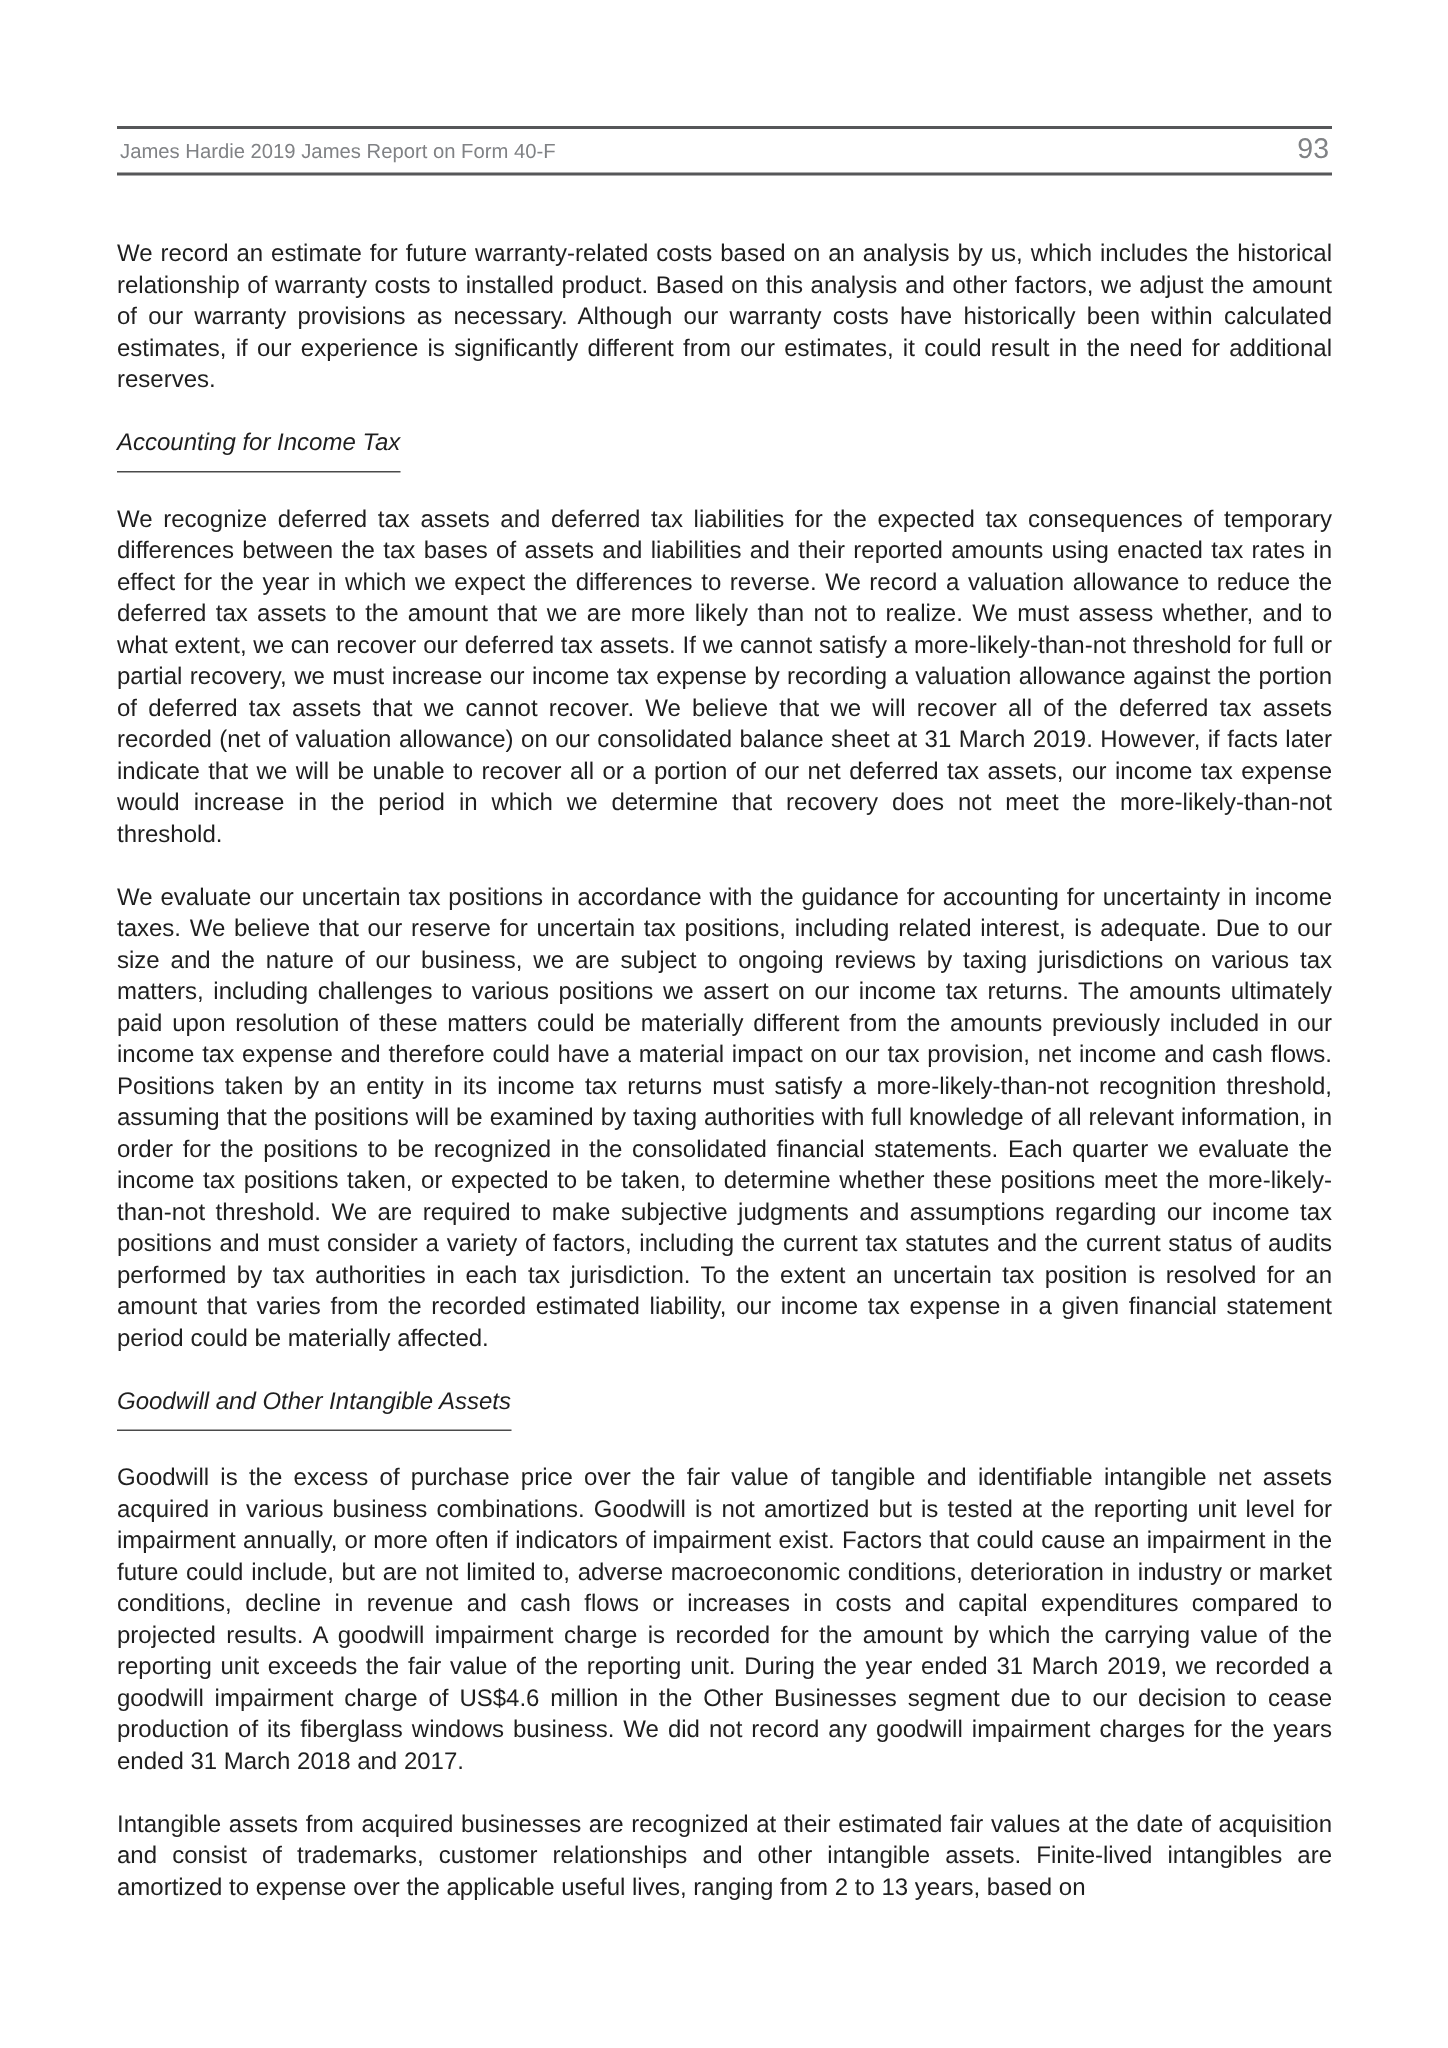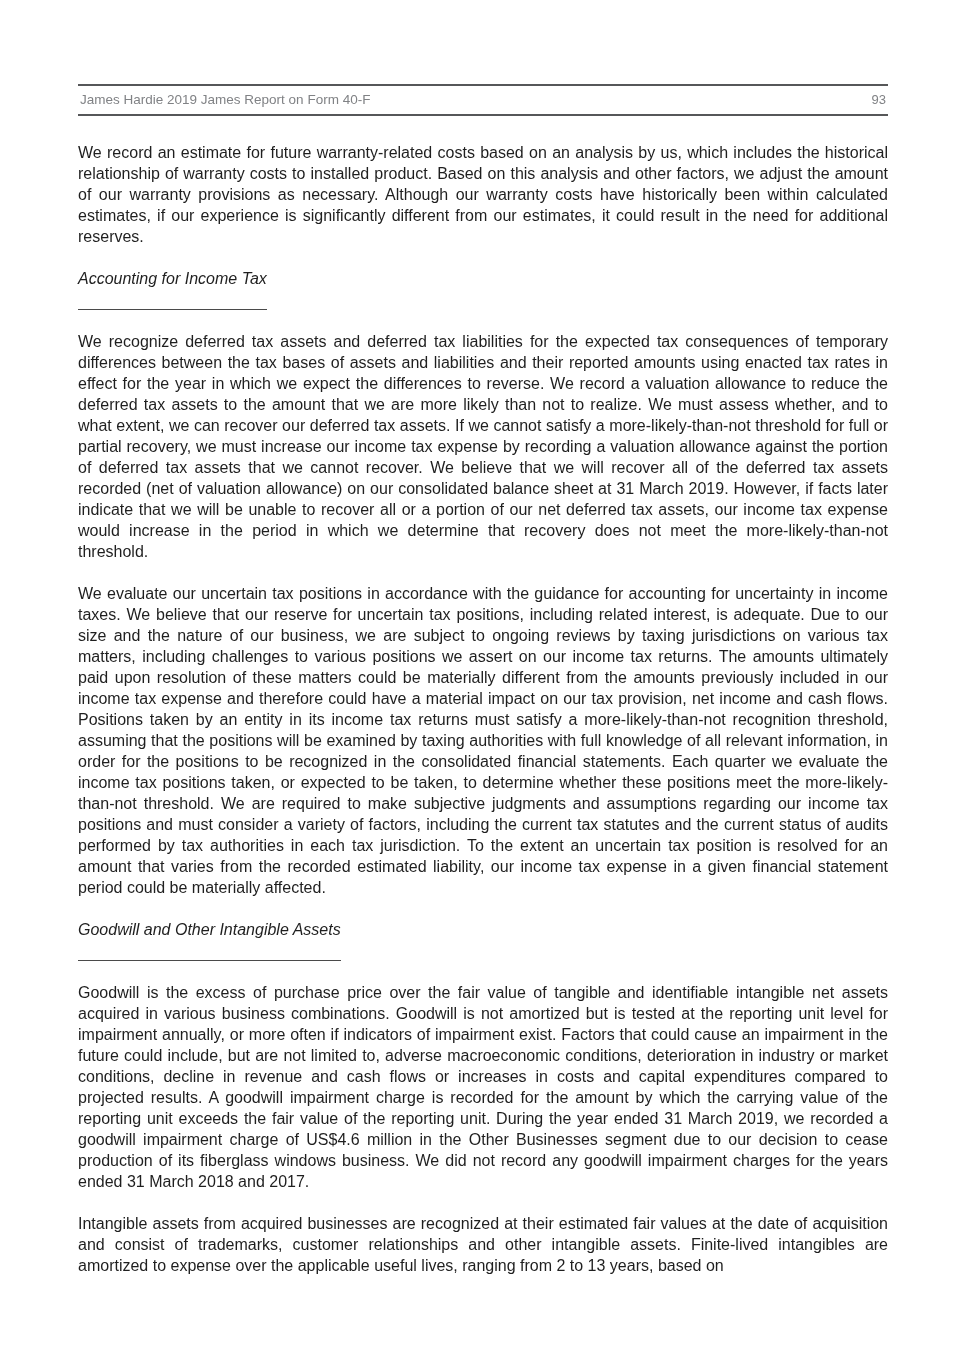--- a/index.html
+++ b/index.html
@@ -29,43 +29,43 @@
     display: flex;
     justify-content: space-between;
     align-items: baseline;
     color: var(--header-text, #808285);
     font-size: 13.5px;
     line-height: 15px;
   }
   .page-header .bold { font-weight: normal; }
   .page-number {
     color: var(--header-text, #808285);
-    font-size: 13px;
+    font-size: 19px;
   }
   .doc-body {
-    margin-top: 26px;
+    margin-top: 42px;
     font-size: 16px;
     line-height: 21px;
   }
   .doc-body p {
     text-align: justify;
     margin-bottom: 21px;
     color: var(--body-text, #1f1f1f);
   }
   .section-heading {
     font-size: 16px;
     font-weight: normal;
     font-style: italic;
     margin: 21px 0 21px 0;
     color: var(--body-text, #1f1f1f);
   }
   .section-heading .underlined {
     display: inline-block;
     border-bottom: 1.5px solid #4a4a4a;
-    padding-bottom: 20px;
+    padding-bottom: 8px;
   }
 </style>
 </head>
 <body>
 
 <div class="page">
 
   <header class="page-header">
     <div>
       <span class="bold">James Hardie 2019</span><span> James Report on </span><span class="bold">Form 40-F</span>

